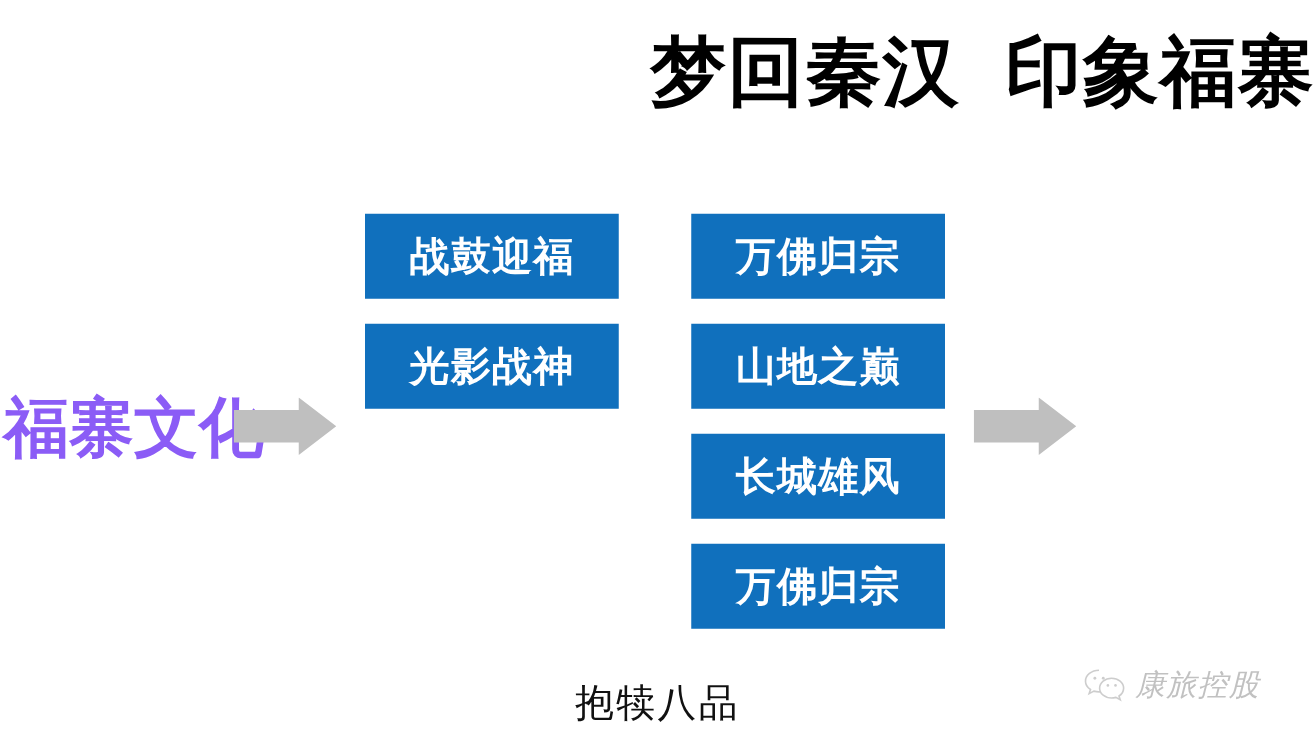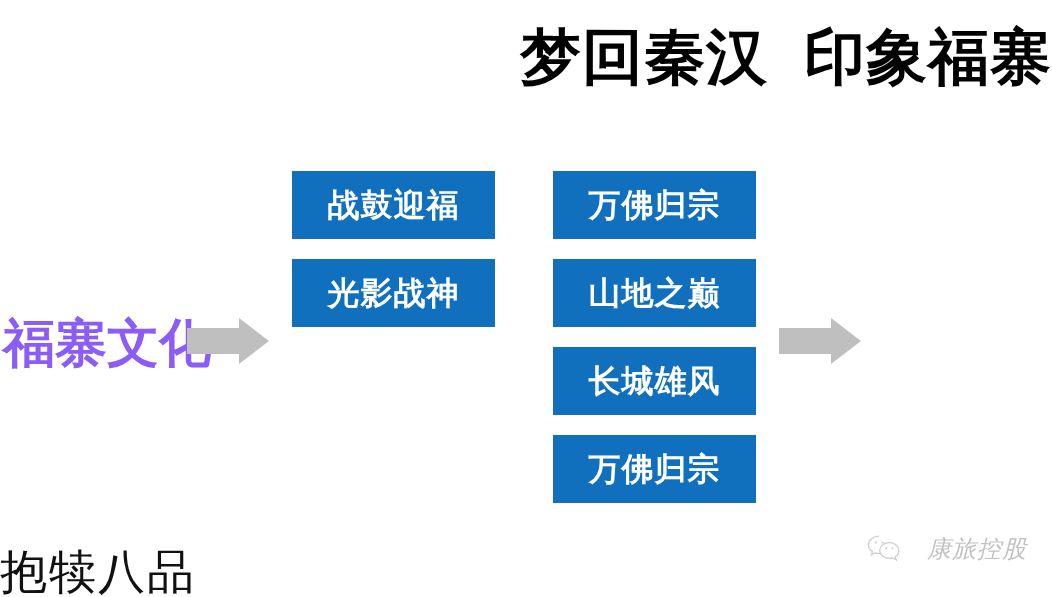--- a/index.html
+++ b/index.html
@@ -90,37 +90,37 @@
     line-height: 1;
     white-space: nowrap;
   }
 
   
   .caption {
     position: absolute;
     left: 0;
     top: 546px;
     width: 1052px;
-    text-align: left;
-    font-size: 47px;
+    text-align: center;
+    font-size: 31px;
     font-weight: normal;
     color: #111111;
     letter-spacing: 2px;
     line-height: 1.1;
     white-space: nowrap;
   }
 
   
   .watermark {
     position: absolute;
     left: 866px;
     top: 534px;
     display: flex;
     align-items: center;
-    gap: 25px;
+    gap: 6px;
     opacity: 0.42;
   }
   .watermark svg { display: block; width: 36px; height: 30px; }
   .watermark-text {
     font-size: 24px;
     font-weight: normal;
     color: #6d6d6d;
     letter-spacing: 1px;
     line-height: 1;
     white-space: nowrap;

